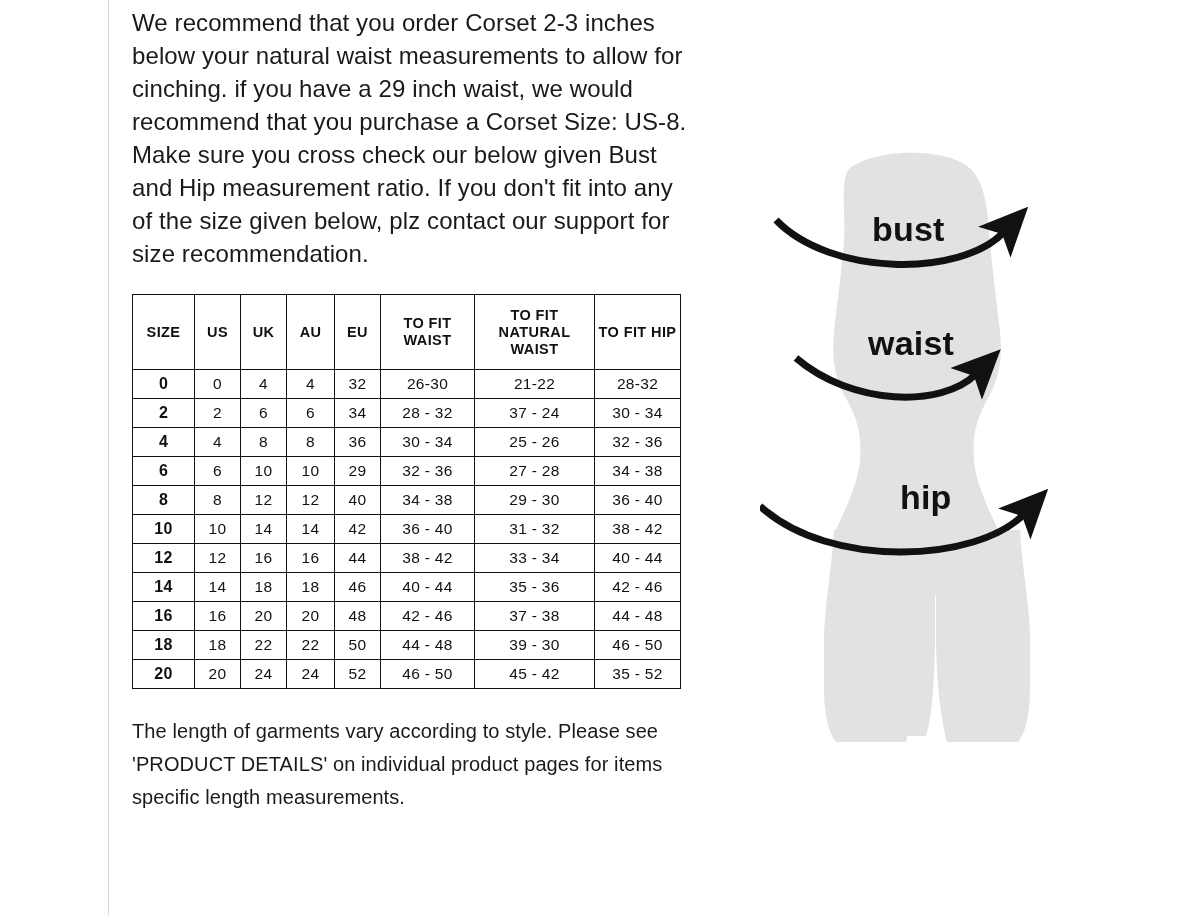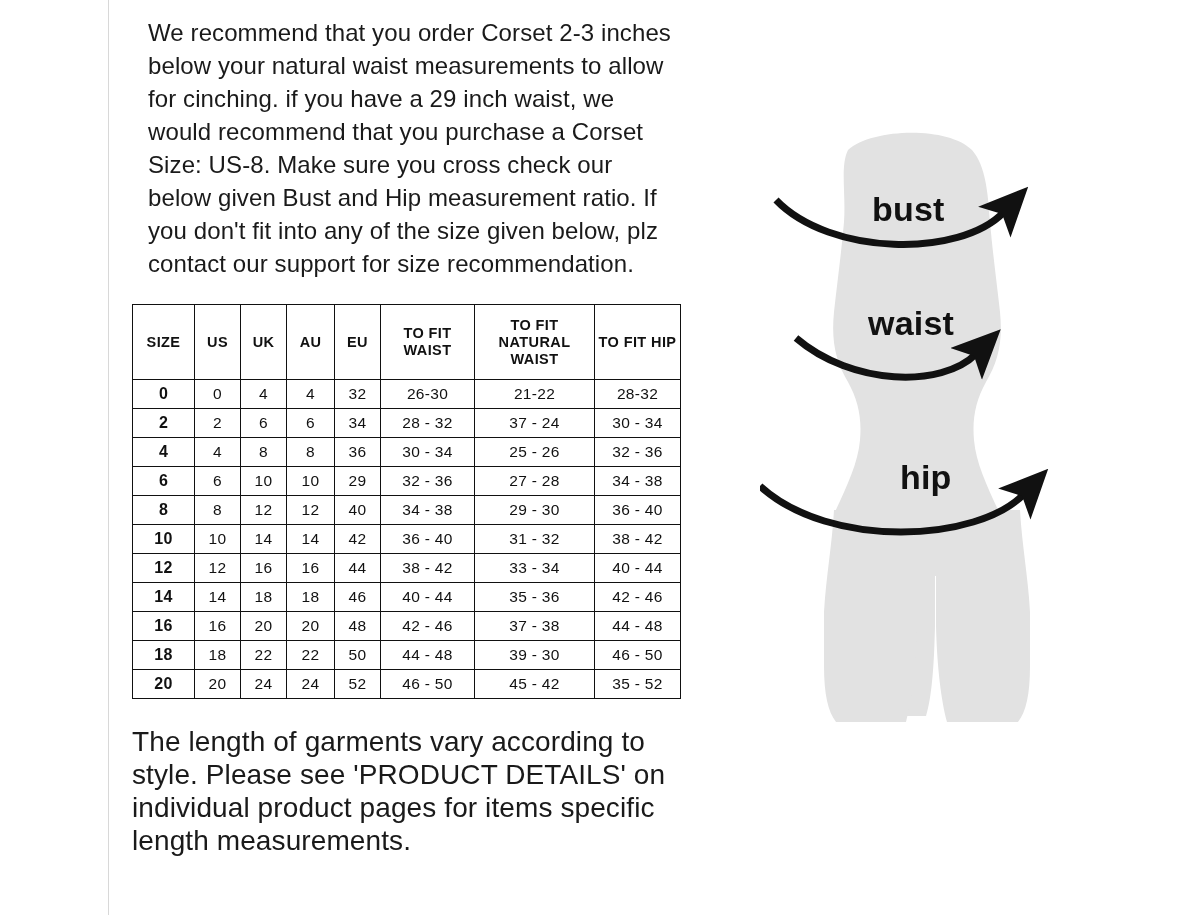--- a/index.html
+++ b/index.html
@@ -35,21 +35,21 @@
     width: 560px;
   }
   .intro-text {
     font-size: 24px;
     line-height: 33px;
     letter-spacing: 0.1px;
     margin-top: 6px;
     color: #1a1a1a;
   }
   .intro-text p {
-    margin: 16px;
+    margin: 0;
   }
   table.size-table {
     border-collapse: collapse;
     margin-top: 24px;
     width: 536px;
     table-layout: fixed;
   }
   table.size-table th,
   table.size-table td {
     border: 1px solid #111111;
@@ -78,32 +78,32 @@
   col.c-size { width: 62px; }
   col.c-us   { width: 46px; }
   col.c-uk   { width: 46px; }
   col.c-au   { width: 48px; }
   col.c-eu   { width: 46px; }
   col.c-bust { width: 94px; }
   col.c-waist{ width: 120px; }
   col.c-hip  { width: 86px; }
 
   .footer-text {
-    font-size: 28px;
+    font-size: 20px;
     line-height: 33px;
     letter-spacing: 0.1px;
     margin-top: 26px;
     color: #1a1a1a;
   }
   .footer-text p { margin: 0; }
 
   .figure {
     position: absolute;
     left: 760px;
-    top: 106px;
+    top: 126px;
     width: 400px;
     height: 680px;
   }
   .figure svg { display: block; }
 
   .fig-label {
     position: absolute;
     font-size: 34px;
     font-weight: 700;
     color: #111111;

